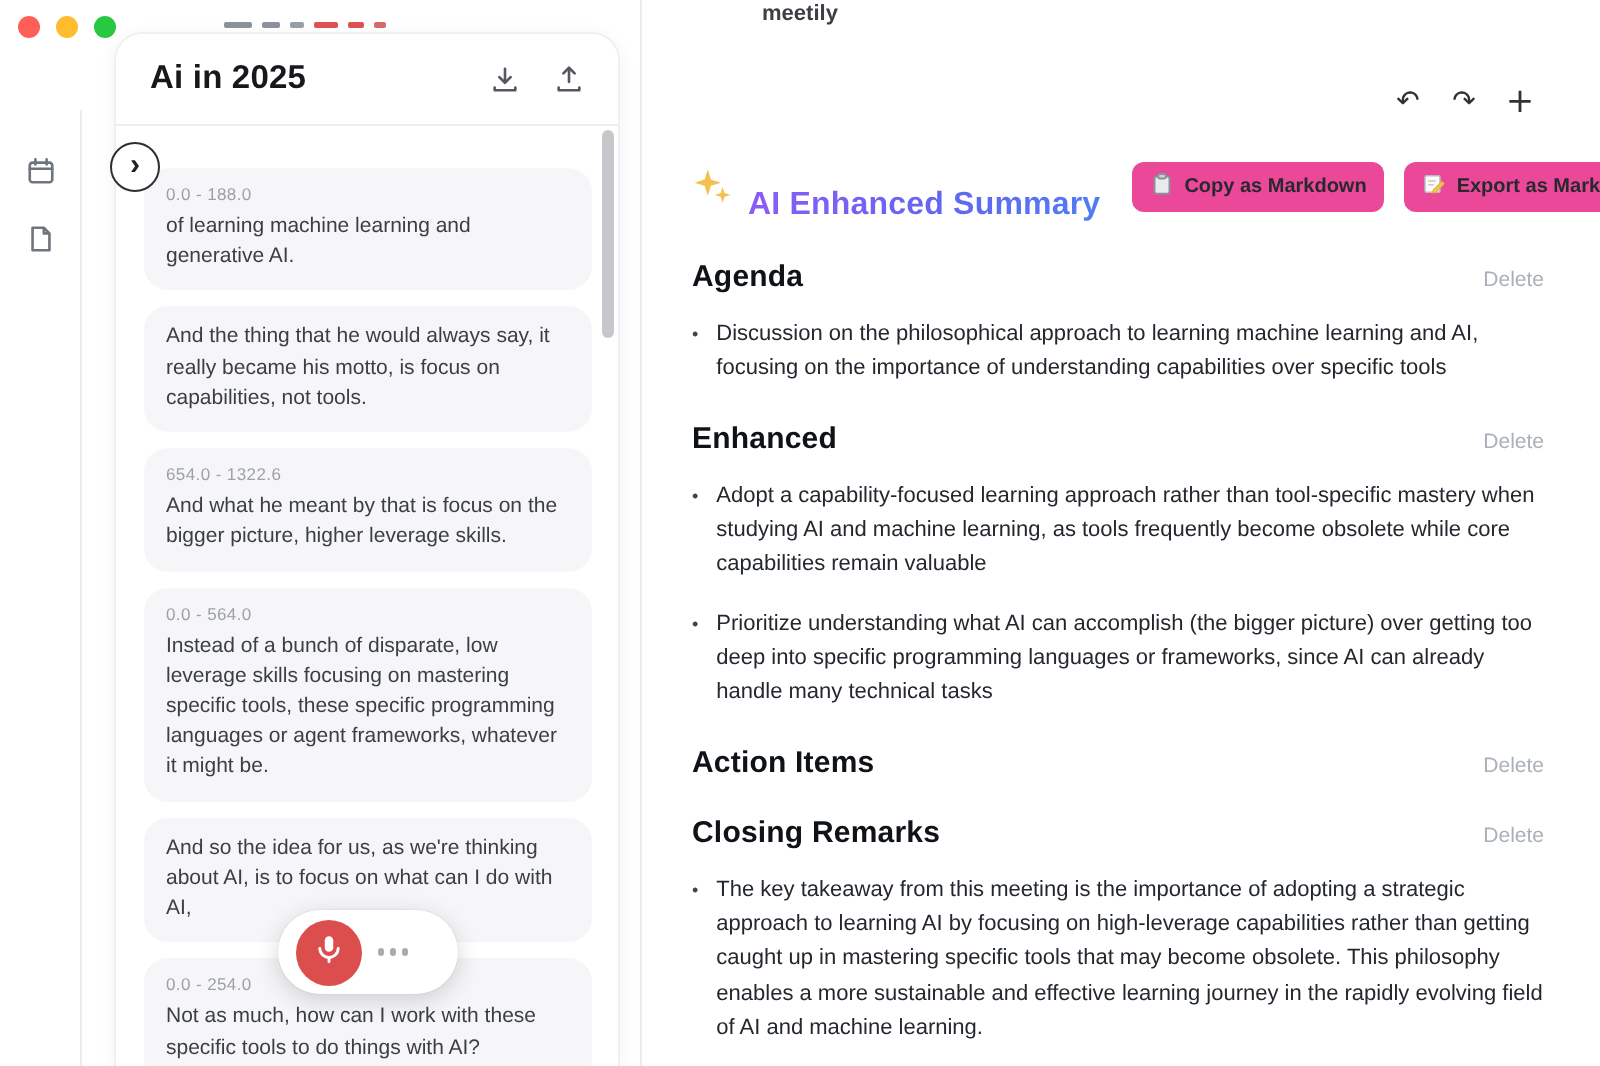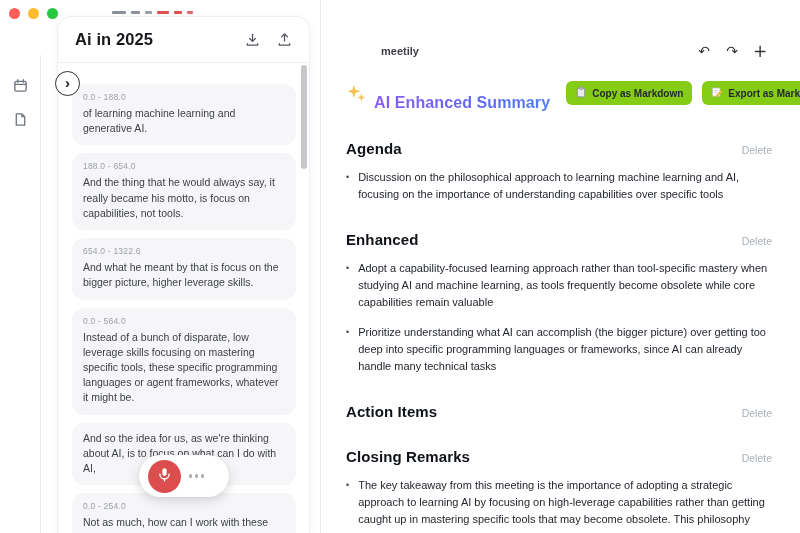--- a/index.html
+++ b/index.html
@@ -6,21 +6,21 @@
   html,body { width:800px; height:533px; }
   body {
     position:relative; overflow:hidden; background:#ffffff;
     font-family:"Liberation Sans", sans-serif; color:#1f2937;
   }
   
   .traffic { position:absolute; top:8px; left:9px; display:flex; gap:8px; z-index:20; }
   .light { width:11px; height:11px; border-radius:50%; }
   .light.red { background:#ff5f57; } .light.yellow { background:#febc2e; } .light.green { background:#28c840; }
   .app-title { position:absolute; top:1px; left:0; width:100%; text-align:center;
-    font-size:11px; font-weight:700; color:#3d3f44; z-index:1;margin-top:44px; }
+    font-size:11px; font-weight:700; color:#3d3f44; z-index:1; }
 
   
   .left-rail { position:absolute; top:55px; left:0; bottom:0; width:41px;
     background:#fff; border-right:1px solid #ebebee; z-index:2; }
   .rail-icon { position:absolute; left:13px; width:15px; height:15px; color:#6f757e; cursor:pointer; }
   .rail-icon.cal { top:23px; } .rail-icon.doc { top:57px; }
   .rail-icon svg { width:15px; height:15px; display:block; }
 
   
   .remnant { position:absolute; left:112px; top:11px; height:4px; display:flex; gap:5px; z-index:3; }
@@ -72,26 +72,26 @@
     font-size:14px; width:24px; height:18px; line-height:18px; text-align:center; }
   .tool-btn.plus { font-size:17px; font-weight:400; }
 
   .summary-header { display:flex; align-items:center; gap:7px; margin-top:14px; }
   .sparkle { width:21px; height:21px; flex:0 0 auto; }
   .summary-title { font-size:16px; font-weight:800; letter-spacing:.1px;
     background:linear-gradient(90deg,#8a5cf6 0%,#6366f1 55%,#4f7df3 100%);
     -webkit-background-clip:text; background-clip:text;
     -webkit-text-fill-color:transparent; color:#6366f1; white-space:nowrap;margin-top:20px; }
   .md-btns { display:flex; gap:10px; margin-left:9px; }
-  .md-btn { display:flex; align-items:center; gap:5px; background:#84cc16; border:none;
+  .md-btn { display:flex; align-items:center; gap:5px; background:#ec4899; border:none;
     border-radius:6px; padding:5px 9px; font-size:10px; font-weight:700; color:#26292e;
     cursor:pointer; white-space:nowrap; font-family:"Liberation Sans",sans-serif; }
   .md-btn svg { width:12px; height:12px; }
 
-  .section { margin-top:28px; }
+  .section { margin-top:18px; }
   .section-head { display:flex; align-items:baseline; justify-content:space-between; }
   .section-title { font-size:15px; font-weight:800; color:#0f1318; letter-spacing:.1px; }
   .delete-btn { background:none; border:none; font-size:10.5px; color:#aab0b9; cursor:pointer;
     font-family:"Liberation Sans",sans-serif; }
   .bullets { list-style:none; margin-top:12px; }
   .bullet { display:flex; gap:9px; margin-bottom:13px; }
   .bullet-marker { flex:0 0 auto; font-size:9px; line-height:17px; color:#40454c; }
   .bullet-text { font-size:11px; line-height:1.55; color:#23272e; }
 </style>
 </head>
@@ -154,21 +154,20 @@
   <button class="expand-btn">
     <span>›</span>
   </button>
 
   <div class="t-list">
     <article class="t-item">
         <div class="t-time">0.0 - 188.0</div>
         <div class="t-text">of learning machine learning and generative AI.</div>
       </article>
       <article class="t-item">
-        <div class="t-time">188.0 - 654.0</div>
         <div class="t-text">And the thing that he would always say, it really became his motto, is focus on capabilities, not tools.</div>
       </article>
       <article class="t-item">
         <div class="t-time">654.0 - 1322.6</div>
         <div class="t-text">And what he meant by that is focus on the bigger picture, higher leverage skills.</div>
       </article>
       <article class="t-item">
         <div class="t-time">0.0 - 564.0</div>
         <div class="t-text">Instead of a bunch of disparate, low leverage skills focusing on mastering specific tools, these specific programming languages or agent frameworks, whatever it might be.</div>
       </article>

